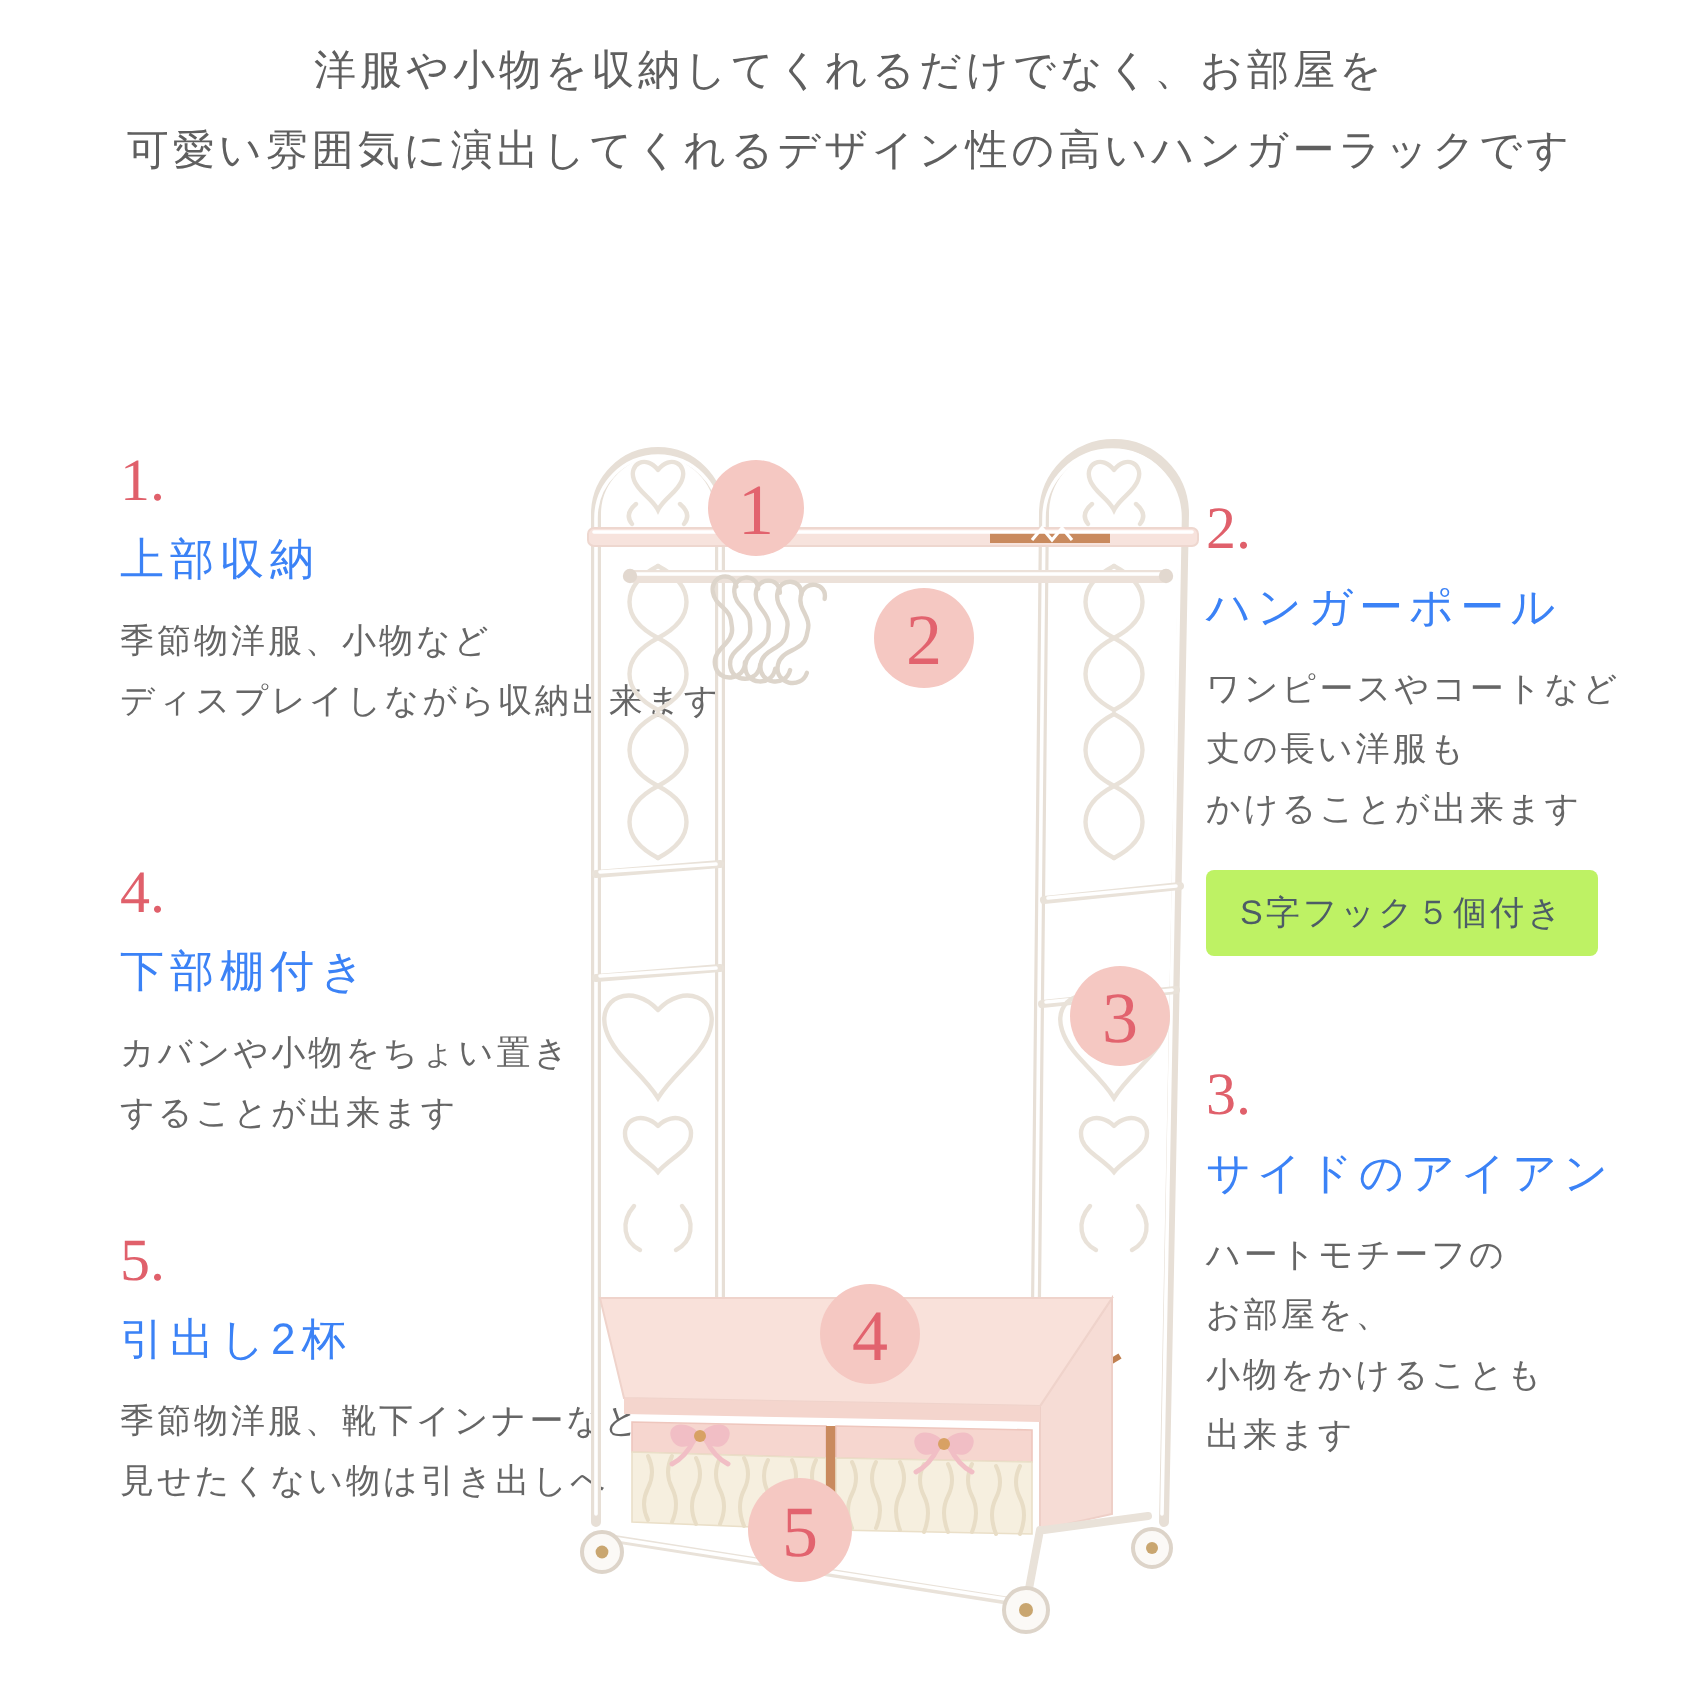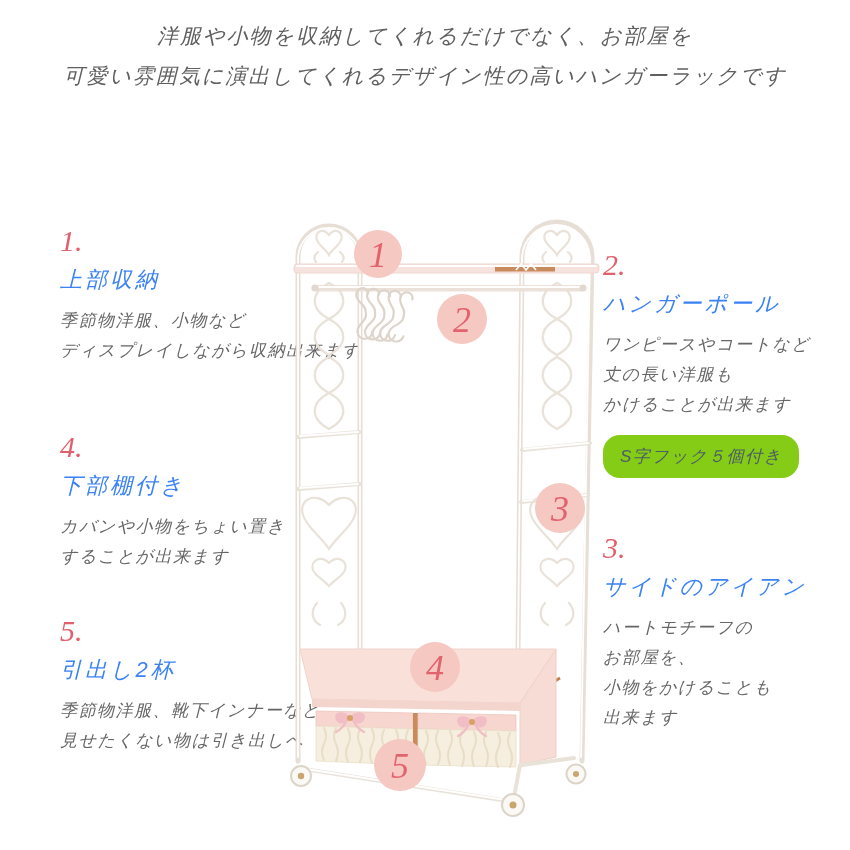--- a/index.html
+++ b/index.html
@@ -1,21 +1,21 @@
 <!DOCTYPE html>
 <html><head>
 <meta charset="utf-8">
 <style>
   html,body{margin:0;padding:0;}
   body{
     width:850px;height:850px;background:#ffffff;position:relative;
     font-family:"Liberation Sans","DejaVu Sans",sans-serif;
     overflow:hidden;
   }
-  .stage{position:absolute;inset:0;width:850px;height:826px;font-style:italic;}
+  .stage{position:absolute;inset:0;width:850px;height:826px;}
 
   
   .header{
     position:absolute;top:16px;left:0;width:850px;text-align:center;
     color:#5f5f5f;font-size:21px;line-height:40px;letter-spacing:2px;
   }
   .header span{display:block;}
 
   
   .feature{position:absolute;}
@@ -23,22 +23,22 @@
     font-family:"Liberation Serif","DejaVu Serif",serif;
     font-size:30px;color:#e0606b;line-height:1;margin-bottom:9px;
   }
   .feat-title{
     font-size:22px;color:#3b82f6;letter-spacing:3px;margin:0 0 11px 0;
     font-weight:500;
   }
   .feat-desc{margin:0;font-size:17px;color:#666666;line-height:30px;letter-spacing:1.5px;}
   .feat-desc span{display:block;white-space:nowrap;}
   .badge{
-    display:inline-block;margin-top:15px;background:#84cc16;color:#4d5c66;
-    font-size:17px;letter-spacing:1.5px;padding:10px 17px;border-radius:17px;
+    display:inline-block;margin-top:15px;background:#bef264;color:#4d5c66;
+    font-size:17px;letter-spacing:1.5px;padding:10px 17px;border-radius:4px;
   }
 
   
   .illus{position:absolute;left:270px;top:205px;width:330px;height:635px;}
   .tube{stroke:#e7dfd6;stroke-width:5;fill:none;stroke-linecap:round;}
   .tube-th{stroke:#e9e2d9;stroke-width:4;fill:none;stroke-linecap:round;}
   .hi{stroke:#ffffff;stroke-width:1.8;fill:none;stroke-linecap:round;}
   .wire{stroke:#e9e2d9;stroke-width:2.2;fill:none;stroke-linecap:round;}
   .hookw{stroke:#ddd5cb;stroke-width:2.2;fill:none;stroke-linecap:round;}
   .ruffle-line{stroke:#e8ddc6;stroke-width:2;fill:none;stroke-linecap:round;}

